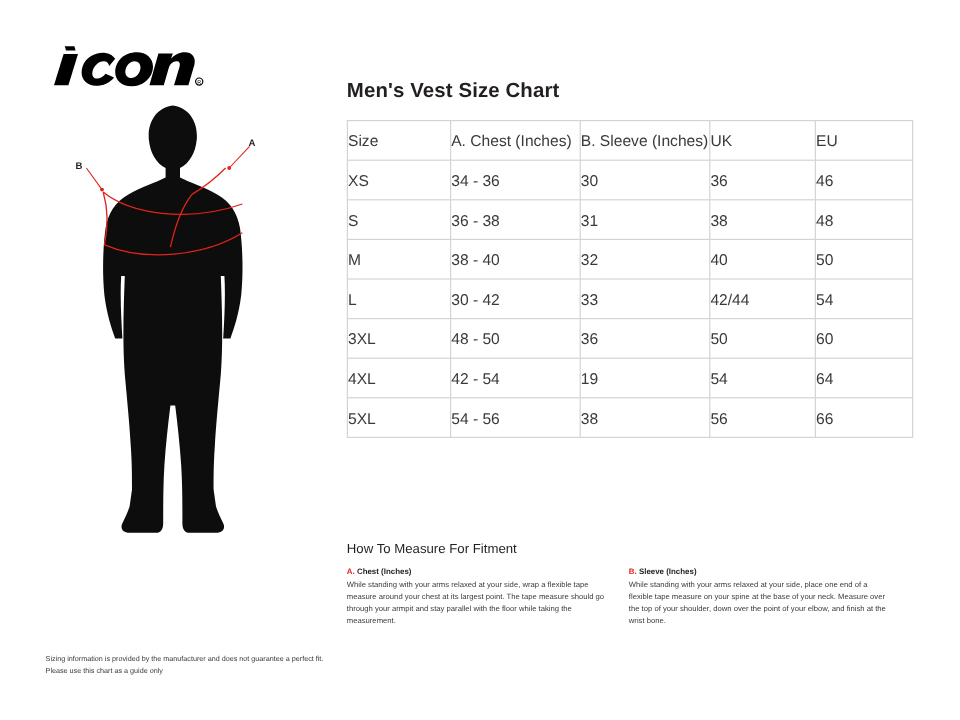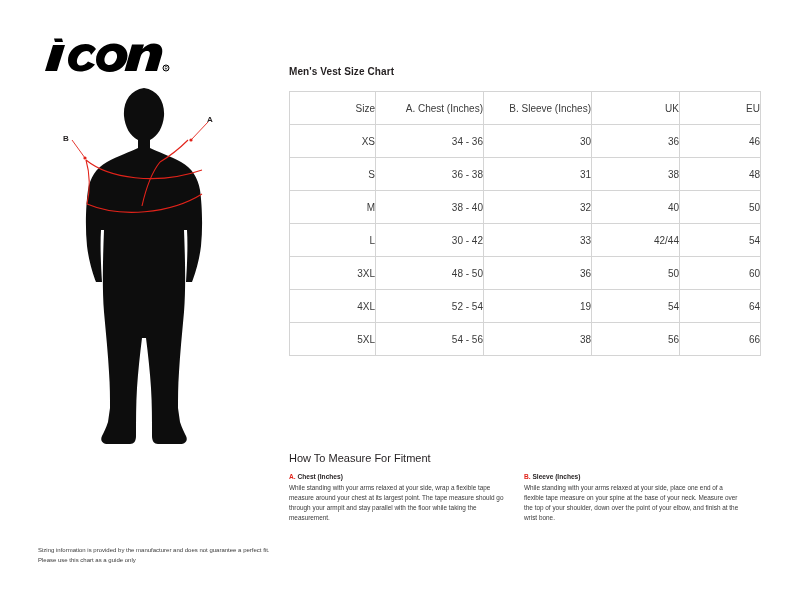--- a/index.html
+++ b/index.html
@@ -45,38 +45,38 @@
   .fig-label.b { left: 3px; top: 48px; }
 
   
   .right {
     position: absolute;
     left: 289px;
     top: 66px;
     width: 471px;
   }
   .chart-title {
-    font-size: 10px;
+    font-size: 17px;
     font-weight: bold;
     color: #231f20;
     margin: 0 0 14px 0;
     letter-spacing: .1px;
   }
   table.size-chart {
     border-collapse: collapse;
     width: 471px;
     table-layout: fixed;
   }
   table.size-chart th,
   table.size-chart td {
     border: 1px solid #d4d4d4;
     height: 33px;
-    text-align: right;
+    text-align: left;
     vertical-align: middle;
-    font-size: 10px;
+    font-size: 13px;
     font-weight: normal;
     color: #3a3a3a;
     padding: 0;
   }
   table.size-chart th { font-weight: normal; }
   table.size-chart col.c0 { width: 86px; }
   table.size-chart col.c1 { width: 108px; }
   table.size-chart col.c2 { width: 108px; }
   table.size-chart col.c3 { width: 88px; }
   table.size-chart col.c4 { width: 81px; }
@@ -239,21 +239,21 @@
         </tr>
         <tr>
           <td>3XL</td>
           <td>48 - 50</td>
           <td>36</td>
           <td>50</td>
           <td>60</td>
         </tr>
         <tr>
           <td>4XL</td>
-          <td>52 - 54</td>
+          <td>42 - 54</td>
           <td>19</td>
           <td>54</td>
           <td>64</td>
         </tr>
         <tr>
           <td>5XL</td>
           <td>54 - 56</td>
           <td>38</td>
           <td>56</td>
           <td>66</td>

